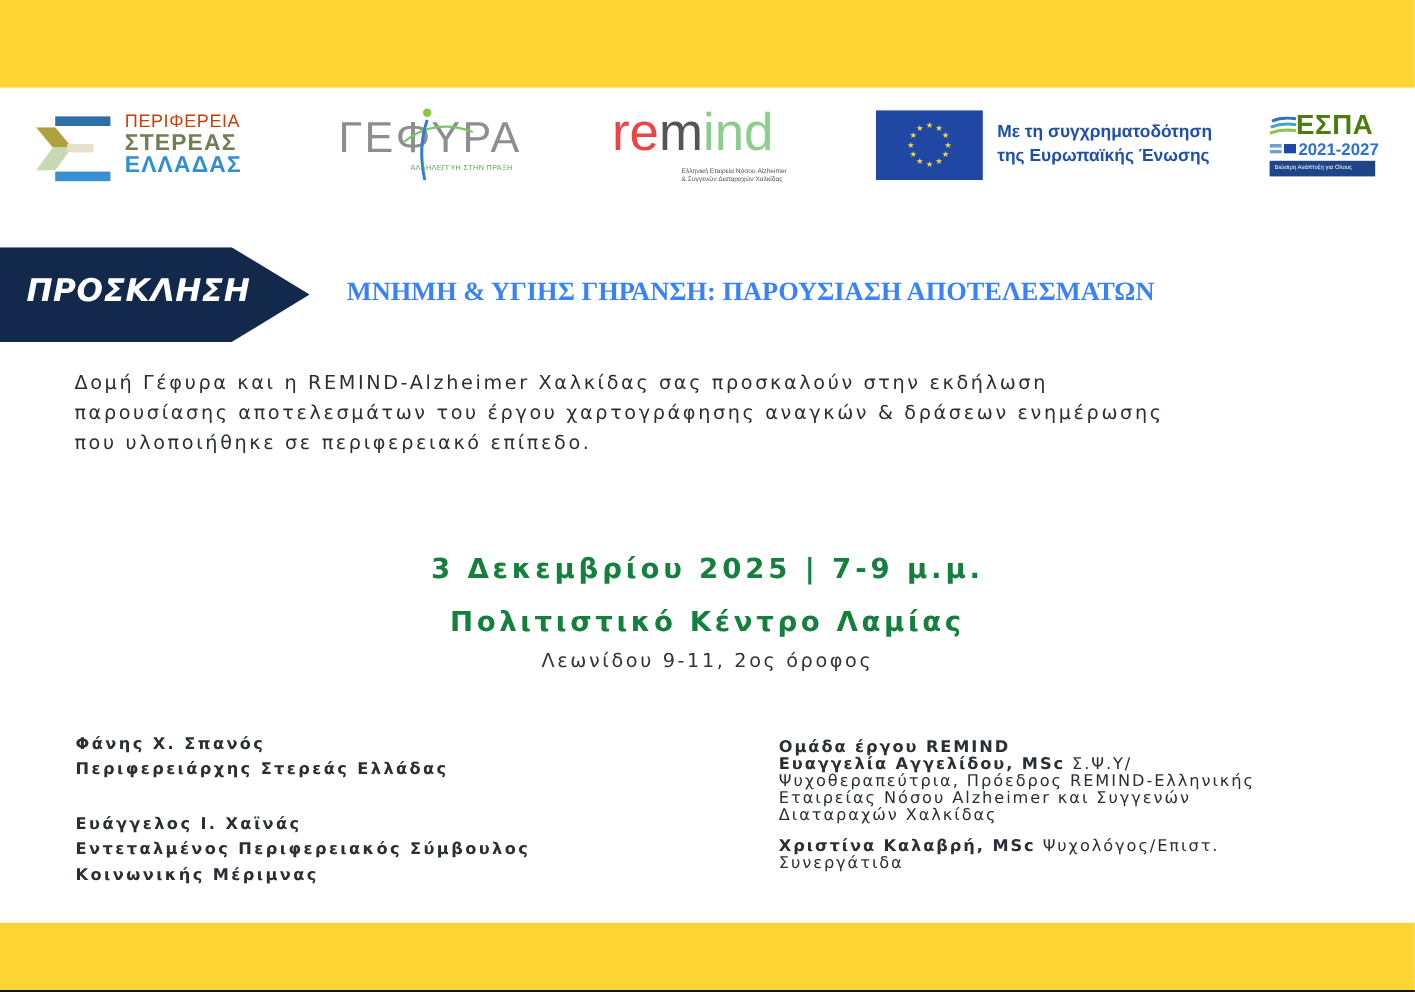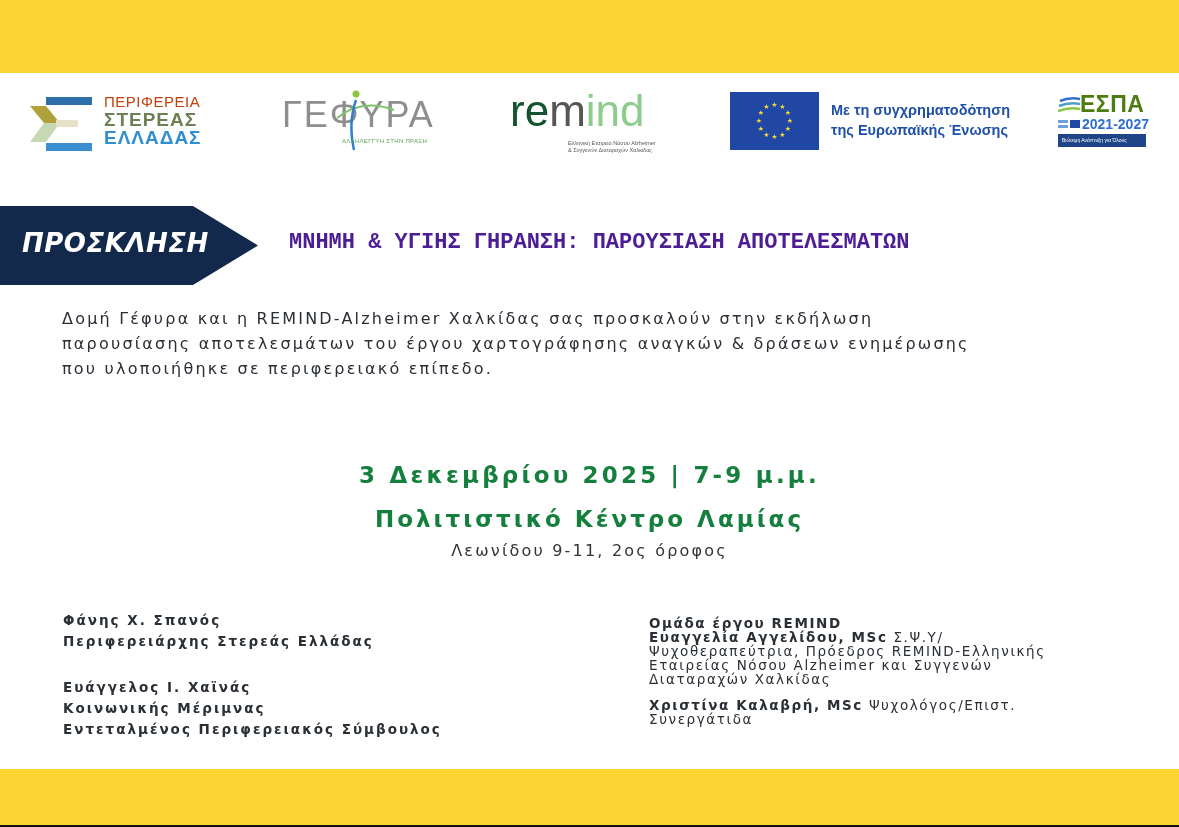--- a/index.html
+++ b/index.html
@@ -23,21 +23,21 @@
   .pste .t2 { font-size: 19px; color: #6f7f55; font-weight: bold; letter-spacing: 1px; }
   .pste .t3 { font-size: 19px; color: #2f8fd0; font-weight: bold; letter-spacing: 1px; }
 
   .gef { left: 282px; top: 88px; width: 165px; height: 70px; }
   .gef .word { position: absolute; left: 0; top: 6px; font-family: "Liberation Sans", sans-serif;
      font-size: 36px; color: #8e8e8e; letter-spacing: 2px; font-weight: normal; }
   .gef .sub { position: absolute; left: 60px; top: 50px; font-size: 6px; color: #5aa553; letter-spacing: 0.3px; font-family: "Liberation Sans", sans-serif; }
 
   .rem { left: 510px; top: 92px; width: 165px; height: 66px; }
   .rem .word { position: absolute; left: 0; top: -6px; font-family: "Liberation Sans", sans-serif; font-size: 44px; }
-  .rem .re { color: #14532d; }
+  .rem .re { color: #ef4444; }
   .rem .m { color: #555; }
   .rem .ind { color: #8ccc8c; }
   .rem .sub { position: absolute; left: 58px; top: 48px; font-size: 5.5px; line-height: 7px; color: #555; font-family: "Liberation Sans", sans-serif; }
 
   .eu { left: 730px; top: 92px; width: 310px; height: 58px; }
   .eu .flag { position: absolute; left: 0; top: 0; width: 89px; height: 58px; background: #1f47a3; }
   .eu .txt { position: absolute; left: 101px; top: 8px; font-family: "Liberation Sans", sans-serif; font-weight: bold;
      font-size: 14.5px; line-height: 20px; color: #1f4fa8; }
 
   .espa { left: 1058px; top: 93px; width: 95px; height: 56px; }
@@ -48,22 +48,22 @@
      font-size: 14px; color: #2f6fd0; }
   .espa .mini { position: absolute; left: 0; top: 27px; width: 22px; height: 8px; }
   .espa .tag { position: absolute; left: 0; top: 41px; width: 88px; height: 13px; background: #1f4588; color: #fff;
      font-size: 5px; line-height: 13px; padding-left: 4px; box-sizing: border-box; font-family: "Liberation Sans", sans-serif; }
 
   
   .banner { position: absolute; left: 0; top: 206px; height: 79px; width: 258px; }
   .banner svg { position: absolute; left: 0; top: 0; }
   .banner .label { position: absolute; left: 22px; top: 22px; color: #fff; font-family: "DejaVu Sans", sans-serif;
      font-weight: bold; font-style: italic; font-size: 26px; letter-spacing: 0.5px; }
-  .headline { position: absolute; left: 289px; top: 230px; font-family: Liberation Mono, monospace; font-weight: bold;
-     font-size: 22px; color: #4c1d95; letter-spacing: 0px; }
+  .headline { position: absolute; left: 289px; top: 230px; font-family: Liberation Serif, serif; font-weight: bold;
+     font-size: 22px; color: #3b82f6; letter-spacing: 0px; }
 
   .intro { position: absolute; left: 62px; top: 306px; width: 1090px; font-family: "DejaVu Sans", sans-serif;
      font-size: 16px; line-height: 25px; color: #2a2f36; letter-spacing: 2.2px; }
   .intro div { white-space: nowrap; }
 
   .event { position: absolute; left: 0; width: 1179px; text-align: center; color: #15803d; font-family: "DejaVu Sans", sans-serif; }
   .event.date { top: 462px; font-size: 23px; font-weight: bold; letter-spacing: 3.2px; }
   .event.venue { top: 506px; font-size: 23px; font-weight: bold; letter-spacing: 3px; }
   .event.addr { top: 541px; font-size: 16px; letter-spacing: 2.2px; color: #333; }
 
@@ -171,22 +171,22 @@
 
 <div class="event date">3 Δεκεμβρίου 2025 | 7-9 μ.μ.</div>
 <div class="event venue">Πολιτιστικό Κέντρο Λαμίας</div>
 <div class="event addr">Λεωνίδου 9-11, 2ος όροφος</div>
 
 <div class="col left">
   <div>Φάνης Χ. Σπανός</div>
   <div>Περιφερειάρχης Στερεάς Ελλάδας</div>
   <div class="gap"></div>
   <div>Ευάγγελος Ι. Χαϊνάς</div>
+  <div>Εντεταλμένος Περιφερειακός Σύμβουλος</div>
   <div>Κοινωνικής Μέριμνας</div>
-  <div>Εντεταλμένος Περιφερειακός Σύμβουλος</div>
 </div>
 
 <div class="col right">
   <div><b>Ομάδα έργου REMIND</b></div>
   <div><b>Ευαγγελία Αγγελίδου, MSc</b><span> Σ.Ψ.Υ/</span></div>
   <div>Ψυχοθεραπεύτρια, Πρόεδρος REMIND-Ελληνικής</div>
   <div>Εταιρείας Νόσου Alzheimer και Συγγενών</div>
   <div>Διαταραχών Χαλκίδας</div>
   <div class="gap"></div>
   <div><b>Χριστίνα Καλαβρή, MSc</b><span> Ψυχολόγος/Επιστ.</span></div>

